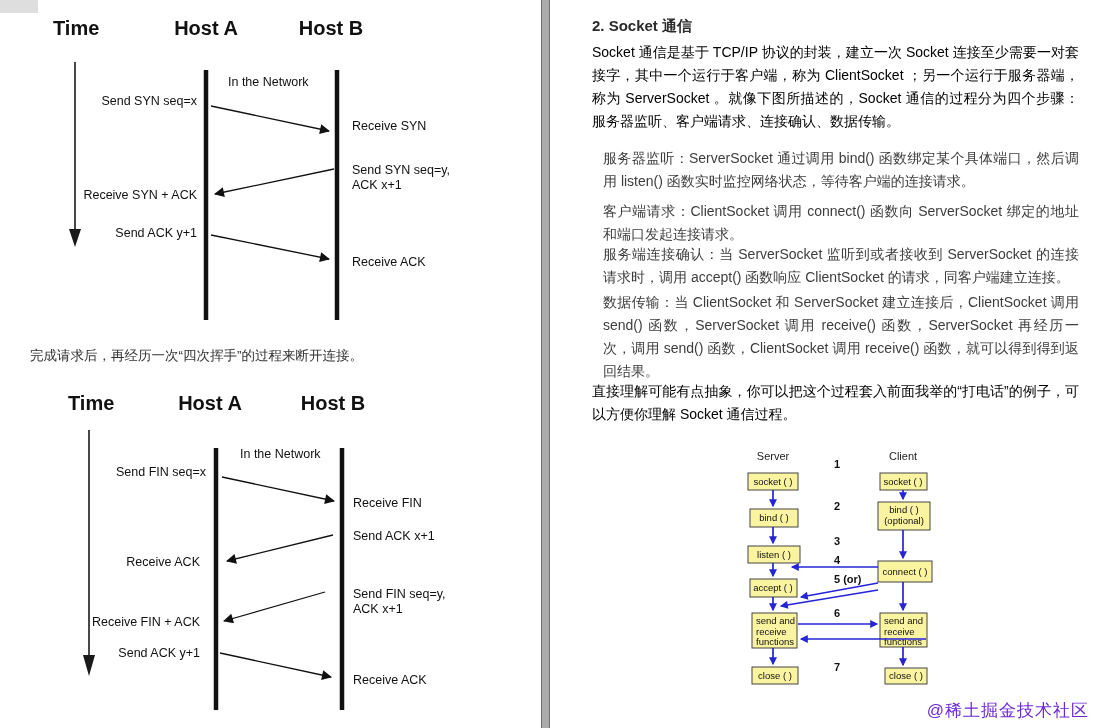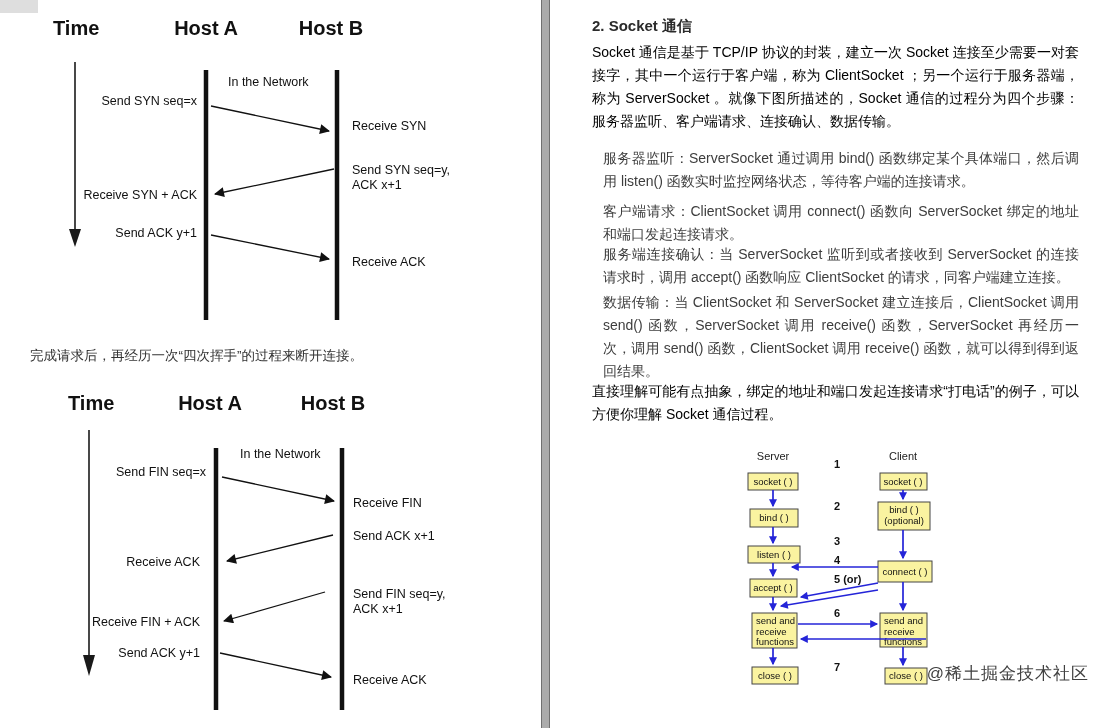--- a/index.html
+++ b/index.html
@@ -9,21 +9,21 @@
   .corner-patch{left:0;top:0;width:38px;height:13px;background:#dedede;}
   .divider{left:541px;top:0;width:9px;height:728px;background:#ababab;
            border-left:1px solid #707070;border-right:1px solid #707070;box-sizing:border-box;}
   .caption{left:10px;top:347px;width:520px;font-size:13.5px;color:#333;line-height:18px;margin-left:20px;}
   .heading{left:592px;top:17px;width:487px;font-size:15px;font-weight:bold;color:#2b2b2b;}
   .para{width:487px;left:592px;font-size:14px;line-height:23px;color:#000000;text-align:justify;}
   .p1{top:41px;}
   .step{left:603px;width:476px;font-size:14px;line-height:23px;color:#3d3d3d;text-align:justify;}
   .s1{top:147px;} .s2{top:200px;} .s3{top:243px;} .s4{top:291px;}
   .p2{top:380px;}
-  .watermark{right:4px;top:662px;font-size:17px;color:#404040;letter-spacing:1px;}
+  .watermark{right:4px;top:699px;font-size:17px;color:#6d28d9;letter-spacing:1px;}
   svg text{fill:#111;}
   .hs-head{font-size:20px;font-weight:bold;}
   .hs-lbl{font-size:12.5px;}
   .flow-lbl{font-size:11px;fill:#222;}
   .flow-num{font-size:11px;font-weight:bold;}
   .flow-box-txt{font-size:9.5px;}
 </style>
 </head>
 <body>
 
@@ -100,21 +100,21 @@
 </svg>
 
 <div class="abs divider"></div>
 
 <div class="abs heading">2. Socket 通信</div>
 <div class="abs para p1">Socket 通信是基于 TCP/IP 协议的封装，建立一次 Socket 连接至少需要一对套接字，其中一个运行于客户端，称为 ClientSocket ；另一个运行于服务器端，称为 ServerSocket 。就像下图所描述的，Socket 通信的过程分为四个步骤：服务器监听、客户端请求、连接确认、数据传输。</div>
 <div class="abs step s1">服务器监听：ServerSocket 通过调用 bind() 函数绑定某个具体端口，然后调用 listen() 函数实时监控网络状态，等待客户端的连接请求。</div>
 <div class="abs step s2">客户端请求：ClientSocket 调用 connect() 函数向 ServerSocket 绑定的地址和端口发起连接请求。</div>
 <div class="abs step s3">服务端连接确认：当 ServerSocket 监听到或者接收到 ServerSocket 的连接请求时，调用 accept() 函数响应 ClientSocket 的请求，同客户端建立连接。</div>
 <div class="abs step s4">数据传输：当 ClientSocket 和 ServerSocket 建立连接后，ClientSocket 调用 send() 函数，ServerSocket 调用 receive() 函数，ServerSocket 再经历一次，调用 send() 函数，ClientSocket 调用 receive() 函数，就可以得到得到返回结果。</div>
-<div class="abs para p2">直接理解可能有点抽象，绑定的地址和端口发起连接请求“打电话”的例子，可以方便你理解 Socket 通信过程。</div>
+<div class="abs para p2">直接理解可能有点抽象，你可以把这个过程套入前面我举的“打电话”的例子，可以方便你理解 Socket 通信过程。</div>
 
 <svg class="abs" style="left:700px;top:443px" width="320" height="255" viewBox="0 0 320 255">
   <defs>
     <marker id="mu" viewBox="0 0 10 10" refX="8.5" refY="5" markerWidth="9" markerHeight="8" markerUnits="userSpaceOnUse" orient="auto">
         <path d="M0,0 L10,5 L0,10 z" fill="#2424d8"></path>
       </marker>
   </defs>
 
   <text class="flow-lbl" x="73" y="17" text-anchor="middle">Server</text>
   <text class="flow-lbl" x="203" y="17" text-anchor="middle">Client</text>

